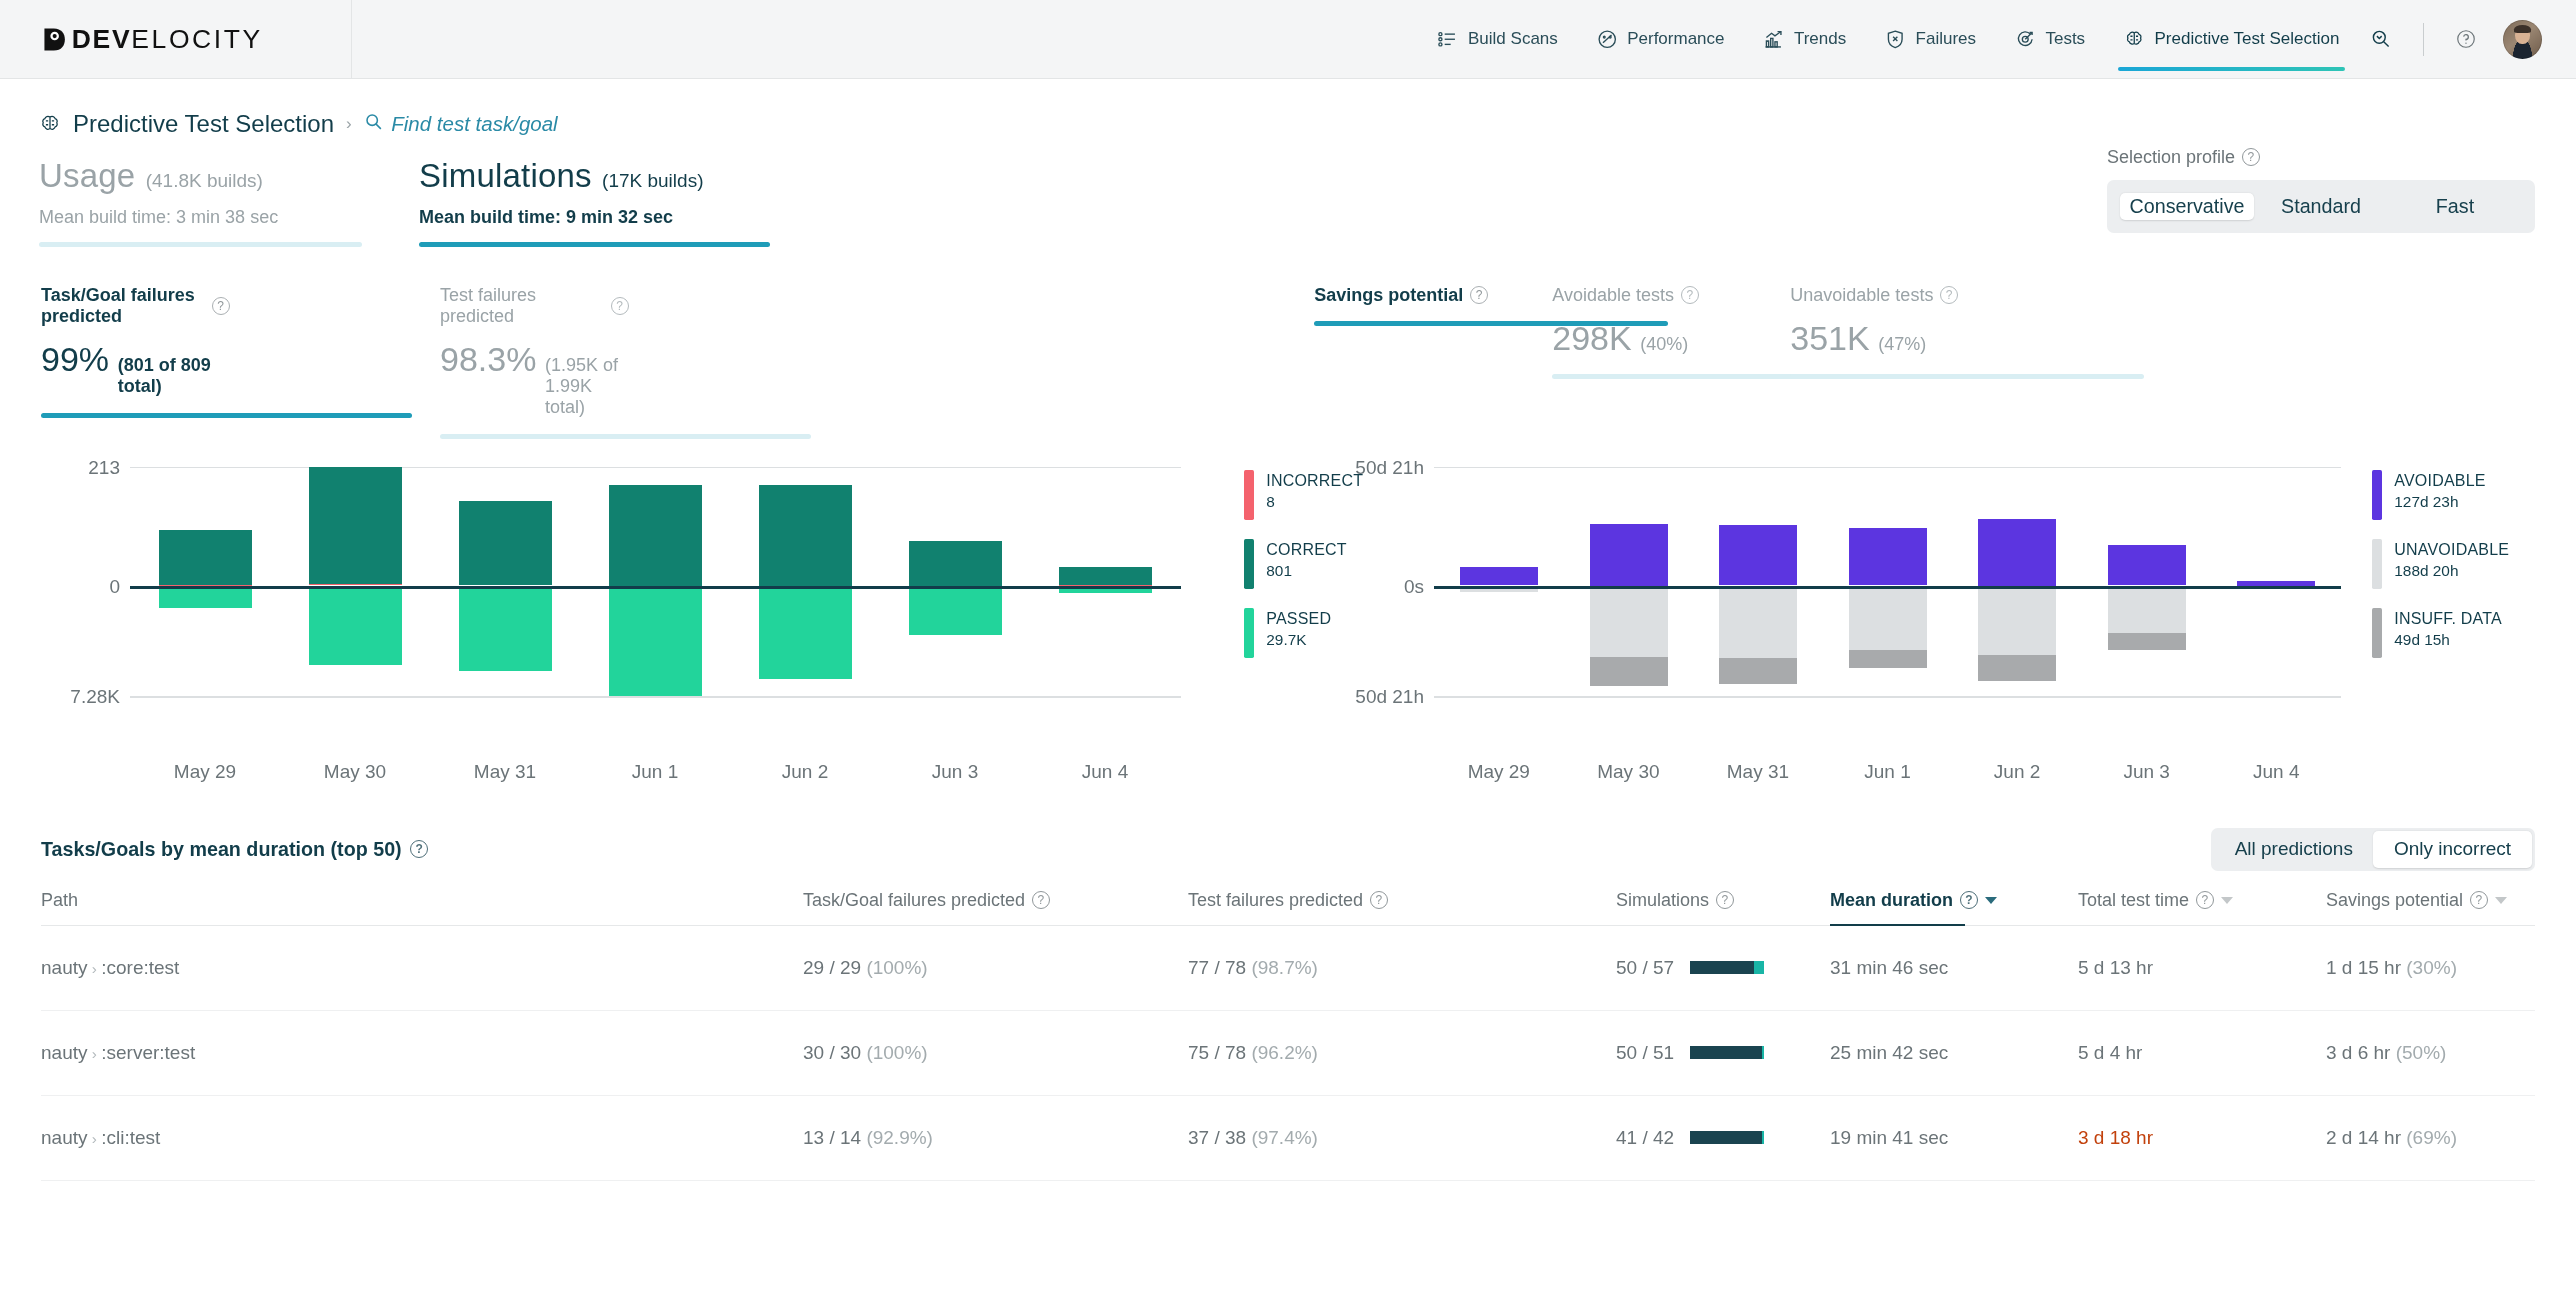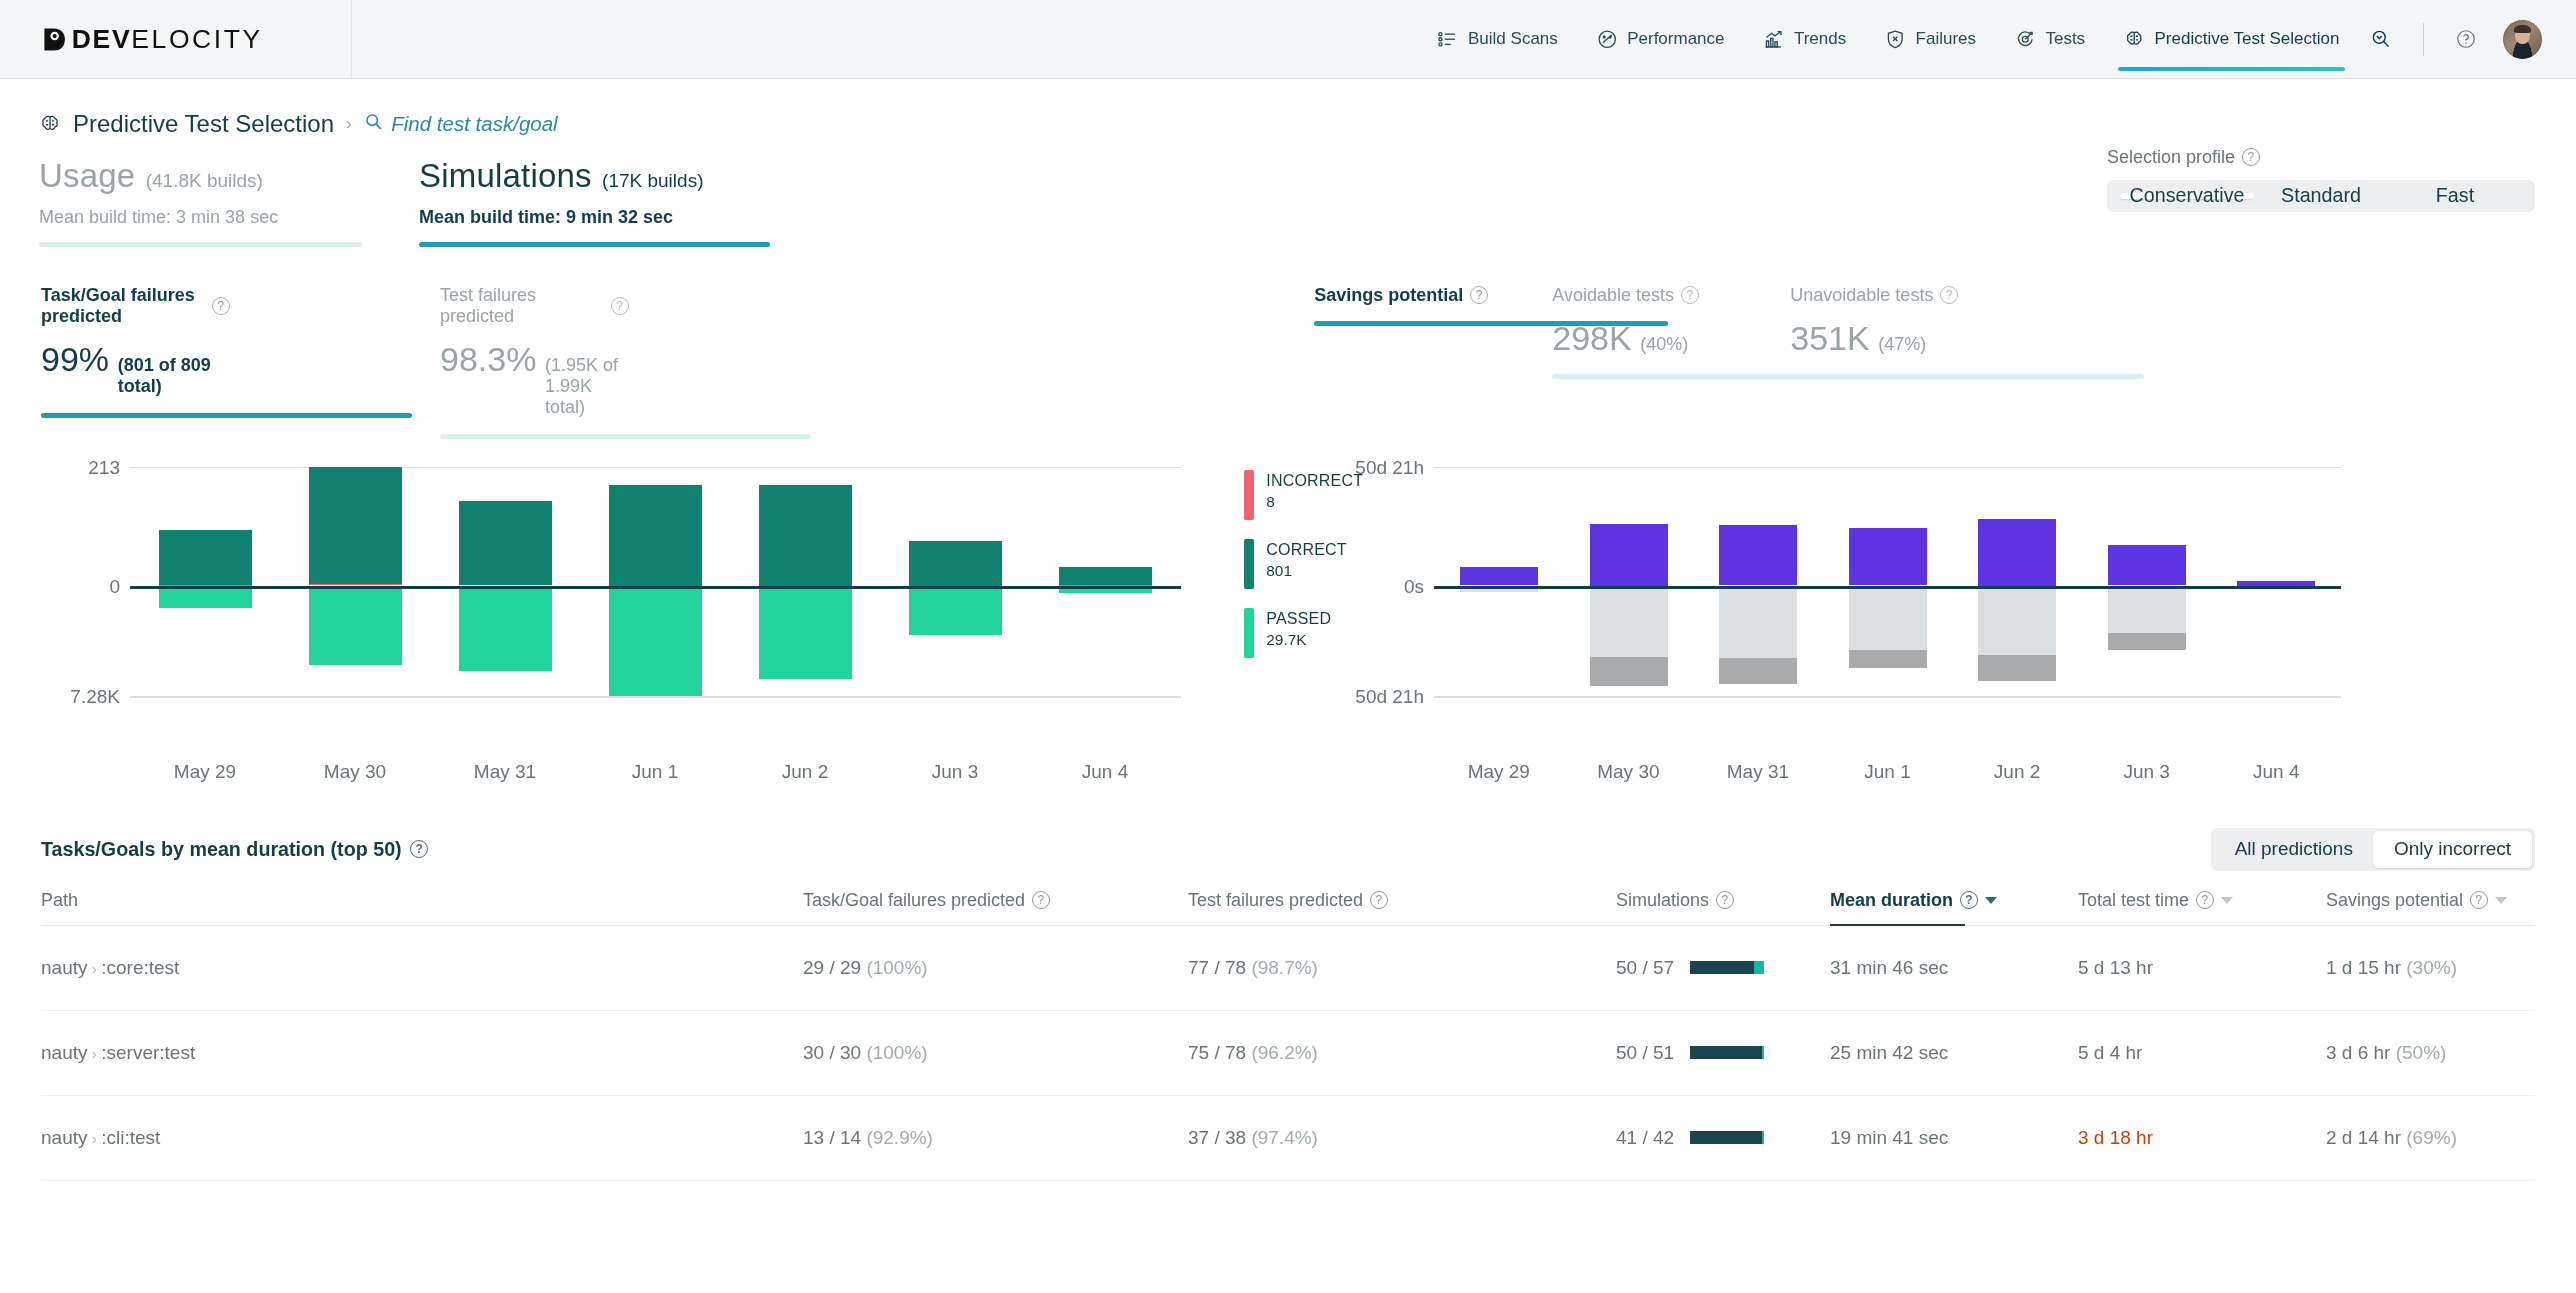--- a/index.html
+++ b/index.html
@@ -92,21 +92,21 @@
   .hl-tab.active .hl-title { color: #123d4a; }
   .hl-tab.active .hl-count { color: #123d4a; }
   .hl-tab.active .hl-sub { color: #123d4a; font-weight: 700; }
   .hl-tab.active .hl-bar { background: #1f9cb8; }
 
   
   .sel-profile { position: absolute; right: 41px; top: 8.6px; width: 428px; }
   .sp-label { font-size: 18px; color: #6b7478; display: flex; align-items: center; gap: 6.8px; }
   .sp-switch {
     margin-top: 12px; background: #eceef0; border-radius: 6.8px;
-    display: flex; padding: 13px; height: 32px; align-items: stretch;
+    display: flex; padding: 13px; height: 53px; align-items: stretch;
   }
   .sp-opt {
     flex: 1; display: flex; align-items: center; justify-content: center;
     font-size: 19.7px; color: #17404d; border-radius: 5.1px; cursor: pointer;
   }
   .sp-opt.sel { background: #ffffff; box-shadow: 0 0.9px 1.7px rgba(0,0,0,.12); }
 
   
   .kpi-row { display: flex; padding: 38px 41px 0 41px; }
   .kpi-left, .kpi-right { display: flex; }
@@ -568,20 +568,43 @@
       </div>
       <div class="x-labels" id="xlabs-right" style="left:130px; width:907px">
           <div class="x-lab" style="width: 130px;">May 29</div>
           <div class="x-lab" style="width: 130px;">May 30</div>
           <div class="x-lab" style="width: 130px;">May 31</div>
           <div class="x-lab" style="width: 130px;">Jun 1</div>
           <div class="x-lab" style="width: 130px;">Jun 2</div>
           <div class="x-lab" style="width: 130px;">Jun 3</div>
           <div class="x-lab" style="width: 130px;">Jun 4</div>
         </div>
+      <div class="legend" id="legend-right" style="left:1068px; top:5.1px">
+          <div class="leg-item">
+            <div class="leg-swatch" style="background: rgb(92, 53, 224); height: 50px;"></div>
+            <div class="leg-txt">
+              <div class="leg-name">AVOIDABLE</div>
+              <div class="leg-val">127d 23h</div>
+            </div>
+          </div>
+          <div class="leg-item">
+            <div class="leg-swatch" style="background: rgb(220, 223, 225); height: 50px;"></div>
+            <div class="leg-txt">
+              <div class="leg-name">UNAVOIDABLE</div>
+              <div class="leg-val">188d 20h</div>
+            </div>
+          </div>
+          <div class="leg-item">
+            <div class="leg-swatch" style="background: rgb(168, 170, 172); height: 50px;"></div>
+            <div class="leg-txt">
+              <div class="leg-name">INSUFF. DATA</div>
+              <div class="leg-val">49d 15h</div>
+            </div>
+          </div>
+        </div>
     </div>
   </div>
 </div>
 
 <div class="table-head-row">
   <div class="table-title">
     <span>Tasks/Goals by mean duration (top 50)</span>
     <span class="qmark">?</span>
   </div>
   <div class="pred-switch">

